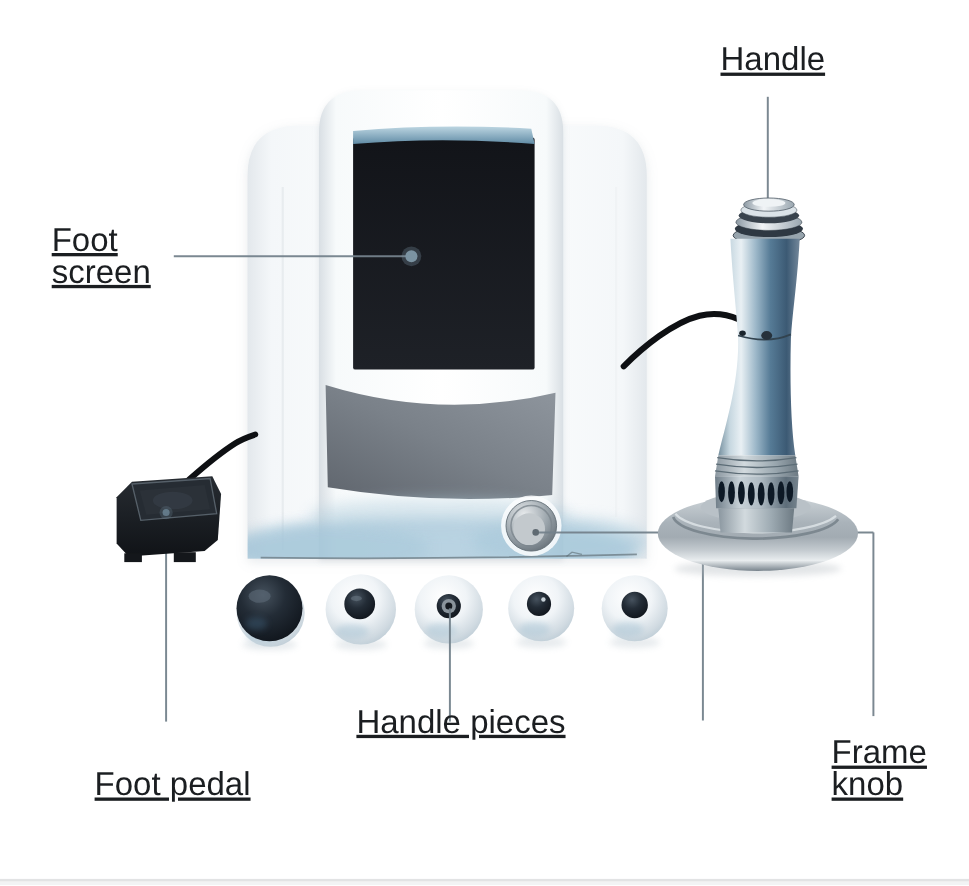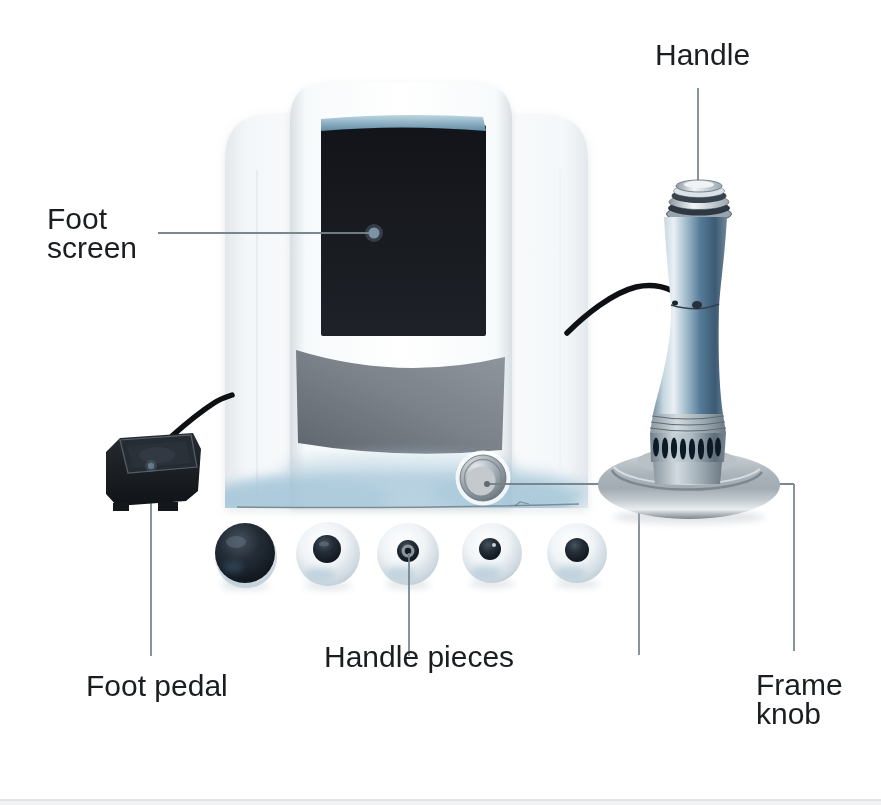--- a/index.html
+++ b/index.html
@@ -1,19 +1,19 @@
 <!DOCTYPE html>
 <html><head>
 <meta charset="utf-8">
 <style>
   html,body{margin:0;padding:0;background:#ffffff;}
   #stage{position:relative;width:881px;height:805px;background:#ffffff;overflow:hidden;
          font-family:"Liberation Sans",sans-serif;}
   svg{position:absolute;left:0;top:0;}
-  .label{position:absolute;font-size:30px;line-height:29px;color:#1b1e21;white-space:pre-line;}
+  .label{position:absolute;font-size:30px;line-height:29px;color:#1b1e21;white-space:pre-line;text-decoration:underline;}
 </style>
 </head>
 <body>
 
 <div id="stage">
 
 <svg width="881" height="805" viewBox="0 0 881 805">
   <defs>
     <linearGradient id="gShoulder" x1="0" y1="0" x2="1" y2="0">
       <stop offset="0" stop-color="#e3e8ec"></stop>
@@ -255,17 +255,17 @@
   </g>
 
   <line x1="409" y1="553" x2="409" y2="656" stroke="#74828c" stroke-width="1.8" opacity="0.95"></line>
 
   <circle cx="374" cy="233" r="9" fill="#7b93a2" opacity="0.3"></circle>
   <circle cx="374" cy="233" r="5.5" fill="#7b93a2"></circle>
 </svg>
 
 <div class="label" style="left:655px;top:40px;">Handle</div>
 <div class="label" style="left:47px;top:204px;width:115px;">Foot screen</div>
-<div class="label" style="left:86px;top:671px;">Foot pedal</div>
+<div class="label" style="left:86px;top:699px;">Foot pedal</div>
 <div class="label" style="left:324px;top:642px;">Handle pieces</div>
 <div class="label" style="left:756px;top:670px;width:100px;">Frame knob</div>
 
 </div>
 
 </body></html>

